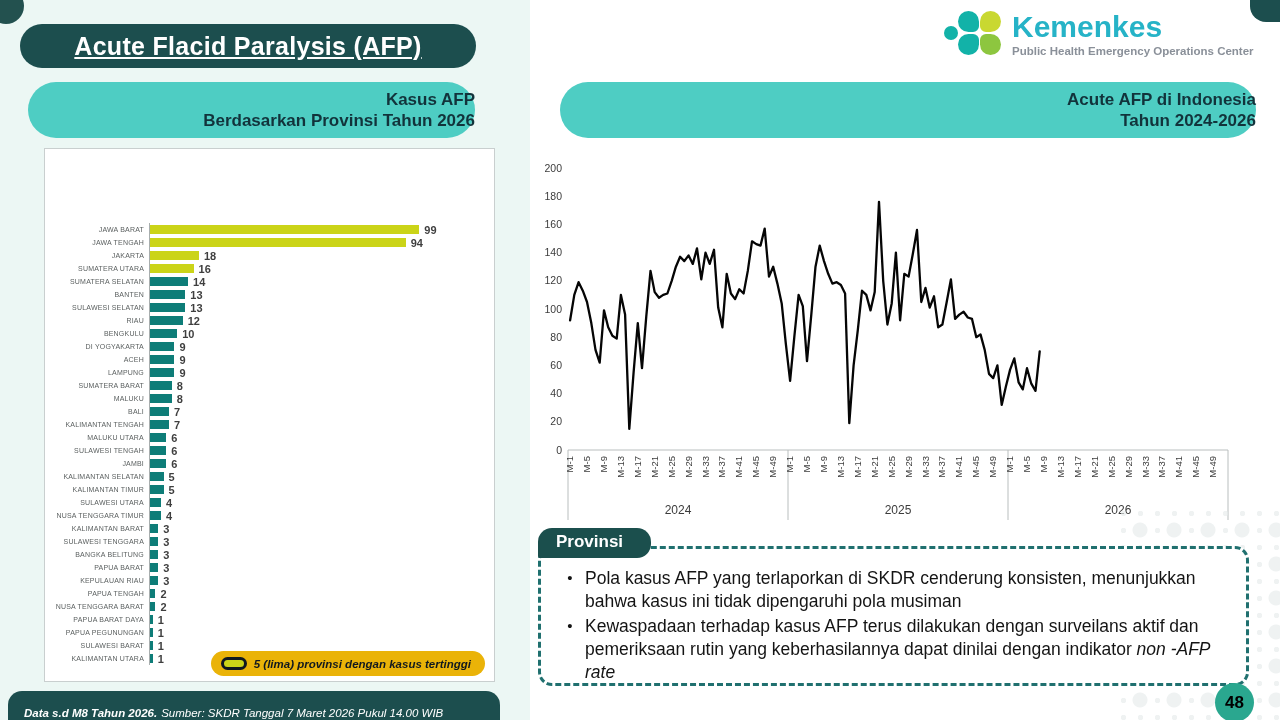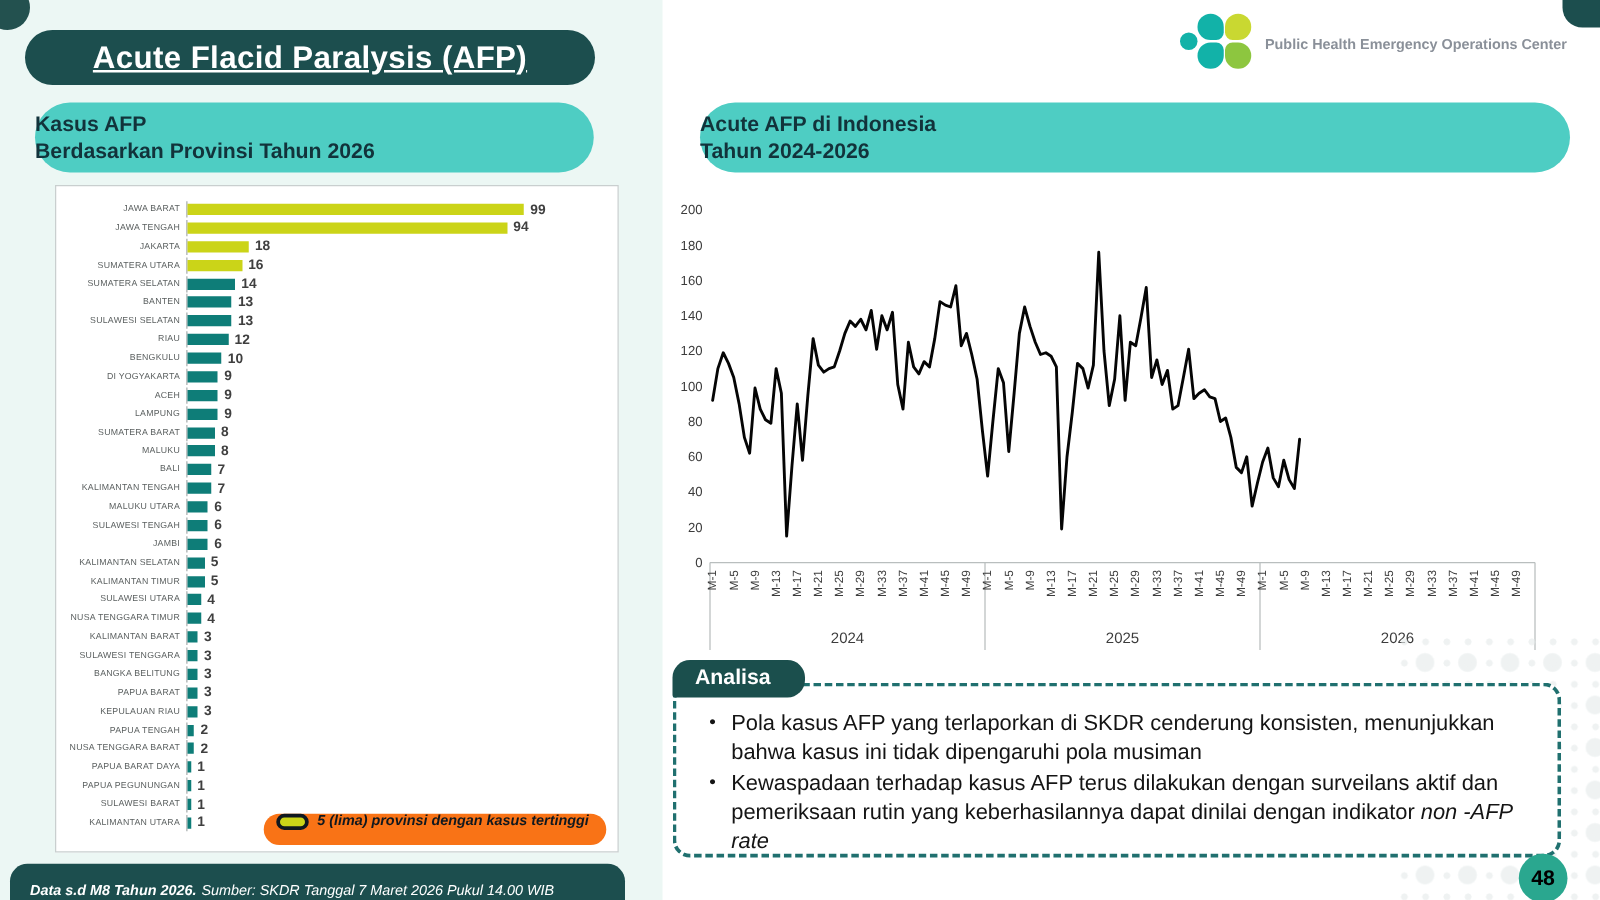--- a/index.html
+++ b/index.html
@@ -22,50 +22,50 @@
     background: #1c4e4e; border-radius: 0 0 0 16px;
   }
   .title-pill {
     position: absolute; left: 20px; top: 24px; width: 456px; height: 44px;
     background: #1c4e4e; border-radius: 24px;
     display: flex; align-items: center; justify-content: center;
     color: #ffffff; font-size: 25px; font-weight: bold; letter-spacing: .3px; text-decoration: underline;
   }
   .subheader {
     position: absolute; height: 56px; background: #4ecdc3; border-radius: 28px;
-    display: flex; flex-direction: column; align-items: flex-start; justify-content: center;
+    display: flex; flex-direction: column; align-items: flex-end; justify-content: center;
     color: #12333b; font-weight: bold; font-size: 17px; line-height: 1.25; text-align: center;
   }
   .subheader.left  { left: 28px;  top: 82px; width: 447px; }
   .subheader.right { left: 560px; top: 82px; width: 696px; }
 
   .bar-chart-box {
     position: absolute; left: 44px; top: 148px; width: 451px; height: 534px;
     background: #ffffff; border: 1px solid #c9cfcf;
   }
   .bar-rows {
     position: absolute; left: 0; top: 12px; right: 8px; bottom: 16px;
-    display: flex; flex-direction: column; justify-content: space-between;
+    display: flex; flex-direction: column; justify-content: flex-end;
   }
   .bar-row { display: flex; align-items: center; height: 13px; }
   .bar-cat {
     width: 104px; text-align: right; padding-right: 5px;
     font-size: 7px; color: #5a5f5f; letter-spacing: .2px; white-space: nowrap;
   }
   .bar-zone {
     flex: 1; align-self: stretch; border-left: 1px solid #a8aeae;
     display: flex; align-items: center;
   }
   .bar-rect { height: 9px; }
   .bar-val { font-size: 11px; font-weight: bold; color: #3f3f3f; margin-left: 5px; }
 
   .bar-legend {
     position: absolute; right: 9px; bottom: 5px; height: 25px;
-    background: #f97316; border-radius: 13px; padding: 0 14px 0 10px;
-    display: flex; align-items: flex-start; z-index: 2; margin-top: 26px;
+    background: #eab308; border-radius: 13px; padding: 0 14px 0 10px;
+    display: flex; align-items: center; z-index: 2; margin-top: 26px;
   }
   .bar-legend .oval {
     width: 26px; height: 13px; border: 3px solid #10181f; border-radius: 9px;
     margin-right: 7px; background: #cbd418;
   }
   .bar-legend .txt { font-size: 11.5px; font-weight: bold; font-style: italic; color: #10181f; white-space: nowrap; }
 
   .footer-pill {
     position: absolute; left: 8px; top: 691px; width: 492px; height: 44px;
     background: #1c4e4e; border-radius: 14px;
@@ -138,20 +138,21 @@
 
 <div class="logo-wrap">
   <div class="clover">
     <div class="dot"></div>
     <div class="petal tl"></div>
     <div class="petal tr"></div>
     <div class="petal bl"></div>
     <div class="petal br"></div>
   </div>
   <div class="logo-text">
+    <div class="brand">Kemenkes</div>
     <div class="sub">Public Health Emergency Operations Center</div>
   </div>
 </div>
 
 <div class="bar-chart-box">
   <div class="bar-rows" id="bar-rows">
       <div class="bar-row">
         <span class="bar-cat">JAWA BARAT</span>
         <div class="bar-zone">
           <div class="bar-rect" style="width: 269.28px; background: rgb(203, 212, 24);"></div>
@@ -451,21 +452,21 @@
     <text x="603.5769230769231" y="298" text-anchor="end" font-size="9.5" fill="#3c3c3c" font-family="Liberation Sans, sans-serif" transform="rotate(-90 603.5769230769231 298)">M-29</text>
     <text x="620.5" y="298" text-anchor="end" font-size="9.5" fill="#3c3c3c" font-family="Liberation Sans, sans-serif" transform="rotate(-90 620.5 298)">M-33</text>
     <text x="637.4230769230769" y="298" text-anchor="end" font-size="9.5" fill="#3c3c3c" font-family="Liberation Sans, sans-serif" transform="rotate(-90 637.4230769230769 298)">M-37</text>
     <text x="654.3461538461538" y="298" text-anchor="end" font-size="9.5" fill="#3c3c3c" font-family="Liberation Sans, sans-serif" transform="rotate(-90 654.3461538461538 298)">M-41</text>
     <text x="671.2692307692307" y="298" text-anchor="end" font-size="9.5" fill="#3c3c3c" font-family="Liberation Sans, sans-serif" transform="rotate(-90 671.2692307692307 298)">M-45</text>
     <text x="688.1923076923077" y="298" text-anchor="end" font-size="9.5" fill="#3c3c3c" font-family="Liberation Sans, sans-serif" transform="rotate(-90 688.1923076923077 298)">M-49</text>
     <line x1="700" y1="292" x2="700" y2="362" stroke="#b9bebe" stroke-width="1"></line>
     <polyline points="42.1,162.3 46.3,136.9 50.6,124.2 54.8,132.7 59.0,144.0 63.3,165.1 67.5,191.9 71.7,204.6 76.0,152.4 80.2,169.3 84.4,177.8 88.7,180.6 92.9,136.9 97.1,156.6 101.3,270.9 105.6,214.4 109.8,165.1 114.0,210.2 118.3,158.1 122.5,112.9 126.7,134.1 131.0,139.7 135.2,136.9 139.4,135.5 143.7,122.8 147.9,108.7 152.1,98.8 156.3,103.1 160.6,97.4 164.8,105.9 169.0,90.4 173.3,121.4 177.5,94.6 181.7,105.9 186.0,91.8 190.2,149.6 194.4,169.3 198.7,115.8 202.9,135.5 207.1,141.1 211.3,131.3 215.6,135.5 219.8,112.9 224.0,83.3 228.3,86.1 232.5,87.6 236.7,70.6 241.0,118.6 245.2,108.7 249.4,125.6 253.7,145.4 257.9,186.3 262.1,222.9 266.3,179.2 270.6,136.9 274.8,148.2 279.0,203.2 283.3,156.6 287.5,108.7 291.7,87.6 296.0,103.1 300.2,115.8 304.4,125.6 308.7,124.2 312.9,127.0 317.1,135.5 321.3,265.2 325.6,207.4 329.8,172.2 334.0,132.7 338.3,136.9 342.5,152.4 346.7,134.1 351.0,43.8 355.2,122.8 359.4,166.5 363.7,145.4 367.9,94.6 372.1,162.3 376.3,115.8 380.6,118.6 384.8,96.0 389.0,72.0 393.3,144.0 397.5,129.9 401.7,149.6 406.0,138.3 410.2,169.3 414.4,166.5 418.7,144.0 422.9,121.4 427.1,160.9 431.3,156.6 435.6,153.8 439.8,159.5 444.0,160.9 448.3,179.2 452.5,176.4 456.7,191.9 461.0,215.9 465.2,220.1 469.4,207.4 473.7,246.9 477.9,228.6 482.1,211.6 486.3,200.4 490.6,224.3 494.8,231.4 499.0,210.2 503.3,225.7 507.5,232.8 511.7,193.3" fill="none" stroke="#050505" stroke-width="2.3" stroke-linejoin="round" stroke-linecap="round"></polyline>
   </svg>
 
-<div class="analisa-label">Analisa</div>
+<div class="analisa-label">Provinsi</div>
 <div class="analisa-box">
   <div class="bullet">
     <span class="dot">•</span>
     <span class="btxt">Pola kasus AFP yang terlaporkan di SKDR cenderung konsisten, menunjukkan bahwa kasus ini tidak dipengaruhi pola musiman</span>
   </div>
   <div class="bullet">
     <span class="dot">•</span>
     <span class="btxt"><span>Kewaspadaan terhadap kasus AFP terus dilakukan dengan surveilans aktif dan pemeriksaan rutin yang keberhasilannya dapat dinilai dengan indikator </span><span class="it">non -AFP rate</span></span>
   </div>
 </div>

